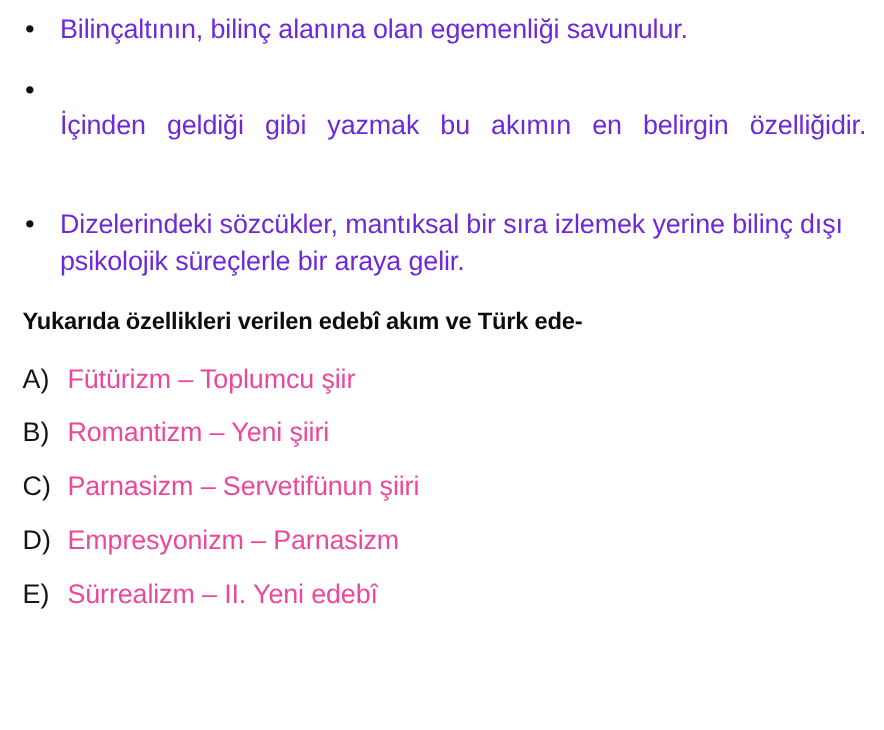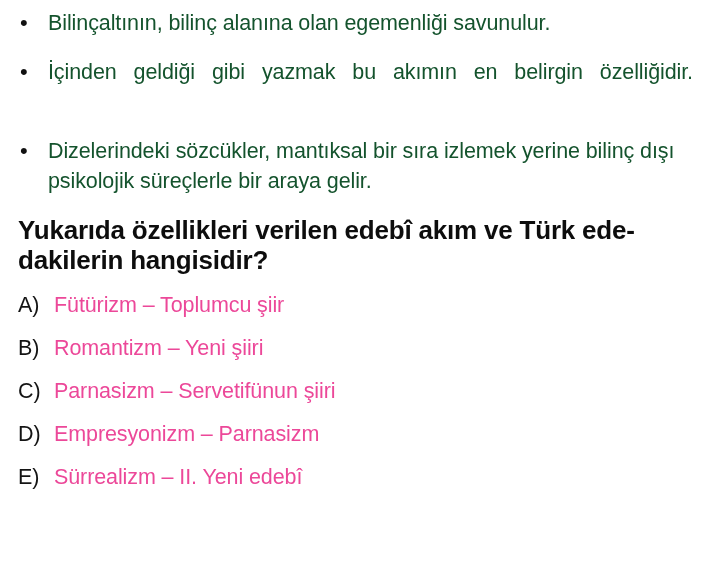--- a/index.html
+++ b/index.html
@@ -41,34 +41,35 @@
     text-align: left;
     padding-left: 6px;
     box-sizing: border-box;
     color: #111;
   }
   .bullet-text {
     flex: 1 1 auto;
     font-size: 21.5px;
     line-height: 30px;
     letter-spacing: -0.1px;
-    color: #14532d;
+    color: #6d28d9;
   }
   .justify {
     text-align: justify;
+    margin-top: 28px;
   }
   .justify::after {
     content: "";
     display: inline-block;
     width: 100%;
   }
 
   
   .stem {
-    font-size: 26px;
+    font-size: 19px;
     line-height: 30px;
     font-weight: bold;
     color: #0d0d0d;
     margin-top: 4px;
     margin-bottom: 16px;
     padding-left: 4px;
     padding-right: 2px;
     letter-spacing: -0.2px;
   }
   .stem .line {
@@ -118,21 +119,20 @@
       <span class="bullet-text justify">İçinden geldiği gibi yazmak bu akımın en belirgin özelliğidir.</span>
     </li>
     <li class="bullet-item">
       <span class="bullet-mark">•</span>
       <span class="bullet-text">Dizelerindeki sözcükler, mantıksal bir sıra izlemek yerine bilinç dışı psikolojik süreçlerle bir araya gelir.</span>
     </li>
   </ul>
 
   <div class="stem">
     <span class="line">Yukarıda özellikleri verilen edebî akım ve Türk ede-</span>
-    <span class="line">dakilerin hangisidir?</span>
   </div>
 
   <ul class="options">
     <li class="option">
       <span class="option-letter">A)</span>
       <span class="option-text">Fütürizm – Toplumcu şiir</span>
     </li>
     <li class="option">
       <span class="option-letter">B)</span>
       <span class="option-text">Romantizm – Yeni şiiri</span>

